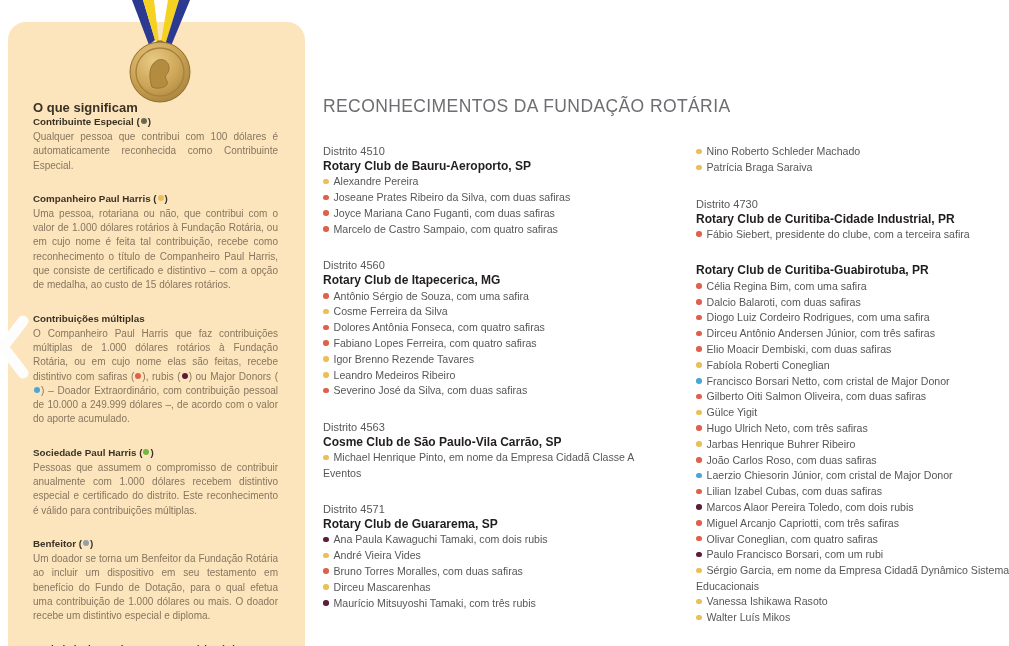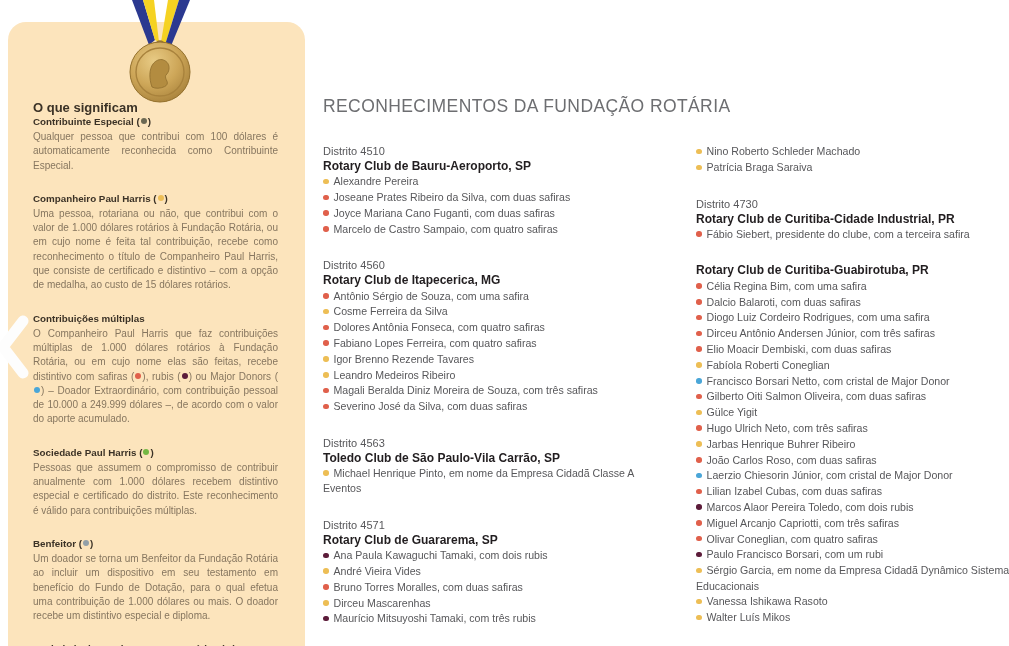--- a/index.html
+++ b/index.html
@@ -117,26 +117,25 @@
       </div>
       <div class="block">
         <div class="district">Distrito 4560</div>
         <div class="club">Rotary Club de Itapecerica, MG</div>
         <div class="member"><span class="dot" style="background: rgb(224, 96, 75);"></span>Antônio Sérgio de Souza, com uma safira</div>
         <div class="member"><span class="dot" style="background: rgb(237, 190, 85);"></span>Cosme Ferreira da Silva</div>
         <div class="member"><span class="dot" style="background: rgb(224, 96, 75);"></span>Dolores Antônia Fonseca, com quatro safiras</div>
         <div class="member"><span class="dot" style="background: rgb(224, 96, 75);"></span>Fabiano Lopes Ferreira, com quatro safiras</div>
         <div class="member"><span class="dot" style="background: rgb(237, 190, 85);"></span>Igor Brenno Rezende Tavares</div>
         <div class="member"><span class="dot" style="background: rgb(237, 190, 85);"></span>Leandro Medeiros Ribeiro</div>
-        <div class="member"><span class="dot" style="background: rgb(224, 96, 75);"></span>Magali Beralda Diniz Moreira de Souza, com três safiras</div>
         <div class="member"><span class="dot" style="background: rgb(224, 96, 75);"></span>Severino José da Silva, com duas safiras</div>
       </div>
       <div class="block">
         <div class="district">Distrito 4563</div>
-        <div class="club">Toledo Club de São Paulo-Vila Carrão, SP</div>
+        <div class="club">Cosme Club de São Paulo-Vila Carrão, SP</div>
         <div class="member"><span class="dot" style="background: rgb(237, 190, 85);"></span>Michael Henrique Pinto, em nome da Empresa Cidadã Classe A Eventos</div>
       </div>
       <div class="block">
         <div class="district">Distrito 4571</div>
         <div class="club">Rotary Club de Guararema, SP</div>
         <div class="member"><span class="dot" style="background: rgb(92, 28, 58);"></span>Ana Paula Kawaguchi Tamaki, com dois rubis</div>
         <div class="member"><span class="dot" style="background: rgb(237, 190, 85);"></span>André Vieira Vides</div>
         <div class="member"><span class="dot" style="background: rgb(224, 96, 75);"></span>Bruno Torres Moralles, com duas safiras</div>
         <div class="member"><span class="dot" style="background: rgb(237, 190, 85);"></span>Dirceu Mascarenhas</div>
         <div class="member"><span class="dot" style="background: rgb(92, 28, 58);"></span>Maurício Mitsuyoshi Tamaki, com três rubis</div>

